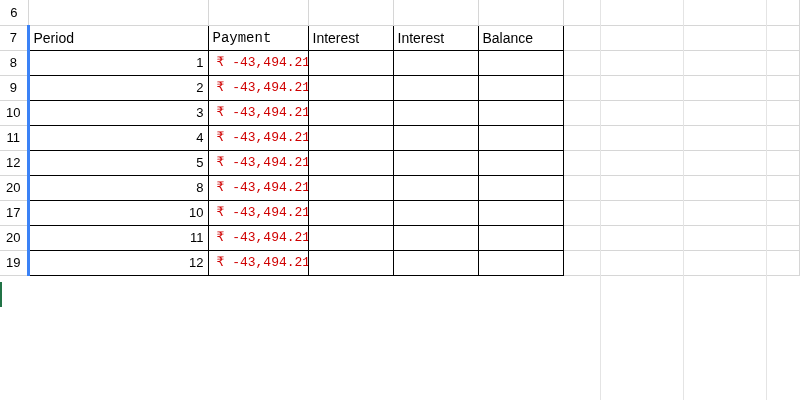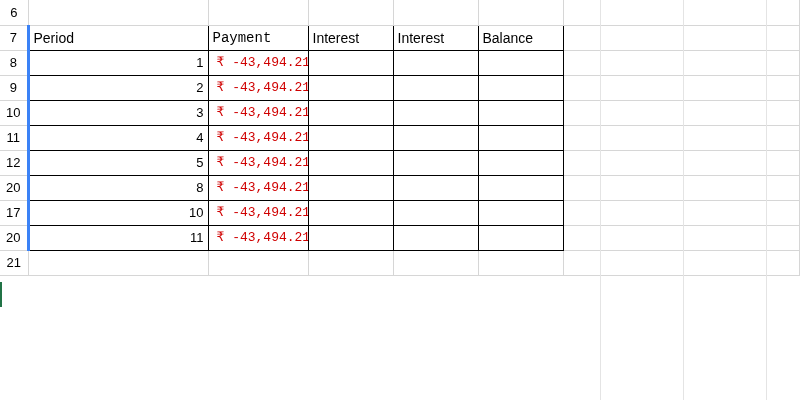--- a/index.html
+++ b/index.html
@@ -332,41 +332,41 @@
             <span class="cell-in"></span>
           </td>
         <td class="c-balance tblcell">
             <span class="cell-in"></span>
           </td>
         <td class="c-blank">
             <span class="cell-in"></span>
           </td>
       </tr>
 
-
-
-      <tr>
-        <td class="rowhdr">21</td>
-        <td class="c-period">
-            <span class="cell-in"></span>
-          </td>
-        <td class="c-payment">
-            <span class="cell-in"></span>
-          </td>
-        <td class="c-interest">
-            <span class="cell-in"></span>
-          </td>
-        <td class="c-principal">
-            <span class="cell-in"></span>
-          </td>
-        <td class="c-balance">
-            <span class="cell-in"></span>
-          </td>
-        <td class="c-blank">
-            <span class="cell-in"></span>
-          </td>
-      </tr>
+      <tr>
+        <td class="rowhdr">19</td>
+        <td class="c-period tblcell tbl-left">
+            <span class="cell-in num">12</span>
+          </td>
+        <td class="c-payment tblcell">
+            <span class="cell-in money">₹ -43,494.21</span>
+          </td>
+        <td class="c-interest tblcell">
+            <span class="cell-in"></span>
+          </td>
+        <td class="c-principal tblcell">
+            <span class="cell-in"></span>
+          </td>
+        <td class="c-balance tblcell">
+            <span class="cell-in"></span>
+          </td>
+        <td class="c-blank">
+            <span class="cell-in"></span>
+          </td>
+      </tr>
+
+
 
     </tbody>
   </table>
 
   <div class="selmark" style="top:282px; height:25px;"></div>
 </div>
 
 </body></html>

